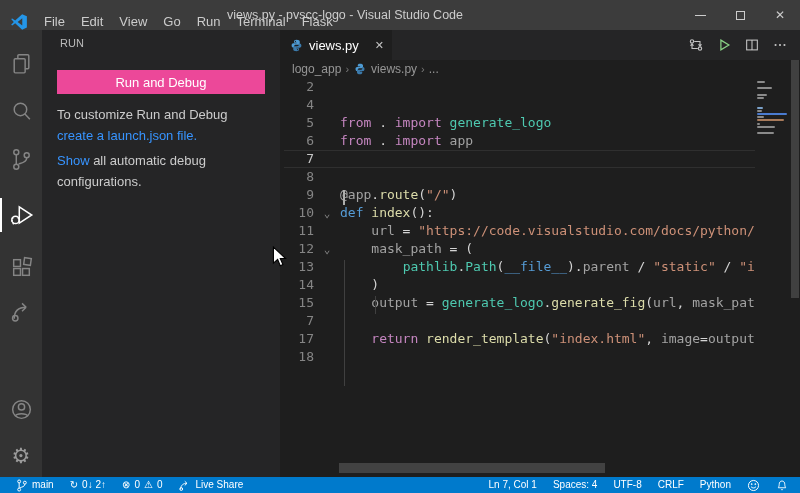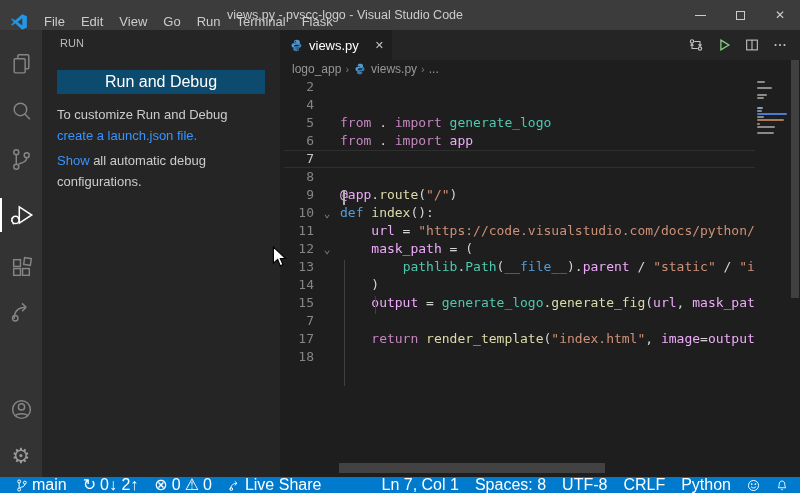--- a/index.html
+++ b/index.html
@@ -24,22 +24,22 @@
   #activitybar { position:absolute; left:0; top:30px; width:42px; height:447px; background:#333333; }
   .ab-icon { position:absolute; left:0; width:42px; height:34px; display:flex; align-items:center; justify-content:center; }
   .ab-icon svg { stroke:#858585; fill:none; stroke-width:1.4; }
   .ab-icon.active svg { stroke:#ffffff; }
   .ab-icon.active { border-left:2px solid #ffffff; }
   .gear-glyph { font-size:21px; color:#9a9a9a; line-height:1; }
 
   
   #sidebar { position:absolute; left:42px; top:30px; width:238px; height:447px; background:#252526; color:#cccccc; }
   #sidebar-header { position:absolute; left:18px; top:7px; font-size:11px; color:#bbbbbb; }
-  #run-debug-btn { position:absolute; left:15px; top:40px; width:208px; height:24px; background:#0c4a6e;
-    color:#ffffff; font-size:16px; border:none; display:flex; align-items:center; justify-content:center; cursor:pointer; }
+  #run-debug-btn { position:absolute; left:15px; top:40px; width:208px; height:24px; background:#ec4899;
+    color:#ffffff; font-size:13px; border:none; display:flex; align-items:center; justify-content:center; cursor:pointer; }
   .sb-par { position:absolute; left:15px; width:205px; font-size:13px; line-height:21px; color:#cccccc; }
   #sb-par1 { top:74px; }
   #sb-par2 { top:120px; }
   .sb-link { color:#3794ff; cursor:pointer; }
 
   
   #tabbar { position:absolute; left:280px; top:30px; width:520px; height:30px; background:#252526; }
   #tab-views { position:absolute; left:0; top:0; width:112px; height:30px; background:#1e1e1e;
     display:flex; align-items:center; color:#ffffff; font-size:13px; }
   #tab-views .py-icon { margin:0 6px 0 10px; flex:none; }
@@ -55,37 +55,37 @@
 
   
   #code { position:absolute; left:280px; top:78px; width:520px; height:385px; background:#1e1e1e;
     font-family:"DejaVu Sans Mono", monospace; font-size:13px; overflow:hidden; padding-left:4px; }
   .line { height:18px; line-height:18px; white-space:pre; }
   .line.cur { box-shadow: inset 0 1px 0 #2f2f2f, inset 0 -1px 0 #2f2f2f; }
   .ln { display:inline-block; width:30px; text-align:right; color:#858585; }
   .ln.active { color:#c6c6c6; }
   .fold { display:inline-block; width:26px; text-align:center; color:#8a8a8a; font-size:11px; }
   .tok-k { color:#c586c0; } .tok-d { color:#569cd6; } .tok-t { color:#4ec9b0; }
-  .tok-dim { color:#4ec9b0; opacity:.5; } .tok-v { color:#f0abfc; }
+  .tok-dim { color:#4ec9b0; opacity:.5; } .tok-v { color:#a3a3a3; }
   .tok-f { color:#dcdcaa; } .tok-s { color:#ce9178; } .tok-p { color:#d4d4d4; }
   #caret { position:absolute; left:63px; top:112px; width:2px; height:15px; background:#aeafad; }
   .indent-guide { position:absolute; width:1px; background:#404040; }
   #guide-1 { left:64px; top:182px; height:126px; }
   #guide-2 { left:95px; top:218px; height:18px; }
 
   
   #minimap { position:absolute; left:755px; top:78px; width:35px; height:385px; background:#1e1e1e; }
   .mm-row { position:absolute; height:2px; border-radius:1px; }
   #vscroll { position:absolute; left:790px; top:60px; width:10px; height:403px; background:#1e1e1e; }
   #vscroll-thumb { position:absolute; left:1px; top:0; width:8px; height:238px; background:rgba(121,121,121,.38); }
   #hscroll-thumb { position:absolute; left:339px; top:463px; width:266px; height:10px; background:rgba(121,121,121,.4); }
 
   
   #statusbar { position:absolute; left:0; top:477px; width:800px; height:16px; background:#007acc;
-    color:#ffffff; font-size:16px; display:flex; align-items:center; justify-content:space-between;
+    color:#ffffff; font-size:10px; display:flex; align-items:center; justify-content:space-between;
     padding:0 12px 0 16px; }
   .sb-group { display:flex; align-items:center; gap:16px; height:16px; }
   .sb-item { display:flex; align-items:center; gap:4px; white-space:nowrap; line-height:16px; }
   .sb-item svg { display:block; }
 
   
   #mouse-cursor { position:absolute; left:272px; top:246px; pointer-events:none; }
 </style>
 </head>
 <body>
@@ -292,21 +292,21 @@
     <span class="sb-item">
       <svg width="13" height="13" viewBox="0 0 24 24" stroke="#ffffff" fill="none" stroke-width="1.8">
         <path d="M5,19 C5,11 10,8 16.5,8 M16.5,8 L12.5,4.2 M16.5,8 L12.5,11.8"></path>
         <circle cx="6" cy="18.5" r="2.6"></circle>
       </svg>
       <span>Live Share</span>
     </span>
   </div>
   <div class="sb-group">
     <span class="sb-item">Ln 7, Col 1</span>
-    <span class="sb-item">Spaces: 8</span>
+    <span class="sb-item">Spaces: 4</span>
     <span class="sb-item">UTF-8</span>
     <span class="sb-item">CRLF</span>
     <span class="sb-item">Python</span>
     <span class="sb-item">
       <svg width="13" height="13" viewBox="0 0 16 16" stroke="#ffffff" fill="none" stroke-width="1.2">
         <circle cx="8" cy="8" r="6.2"></circle>
         <circle cx="5.8" cy="6.3" r="0.6" fill="#ffffff"></circle>
           <circle cx="10.2" cy="6.3" r="0.6" fill="#ffffff"></circle>
         <path d="M5,9.5 C6.5,11.5 9.5,11.5 11,9.5"></path>
       </svg>

